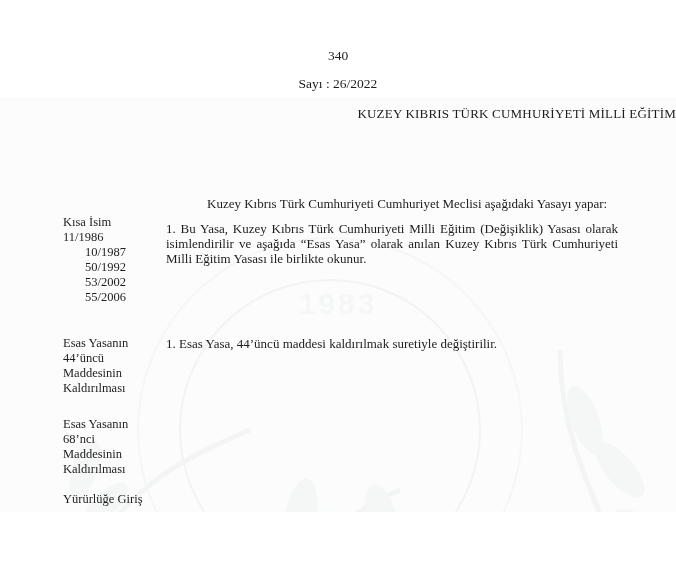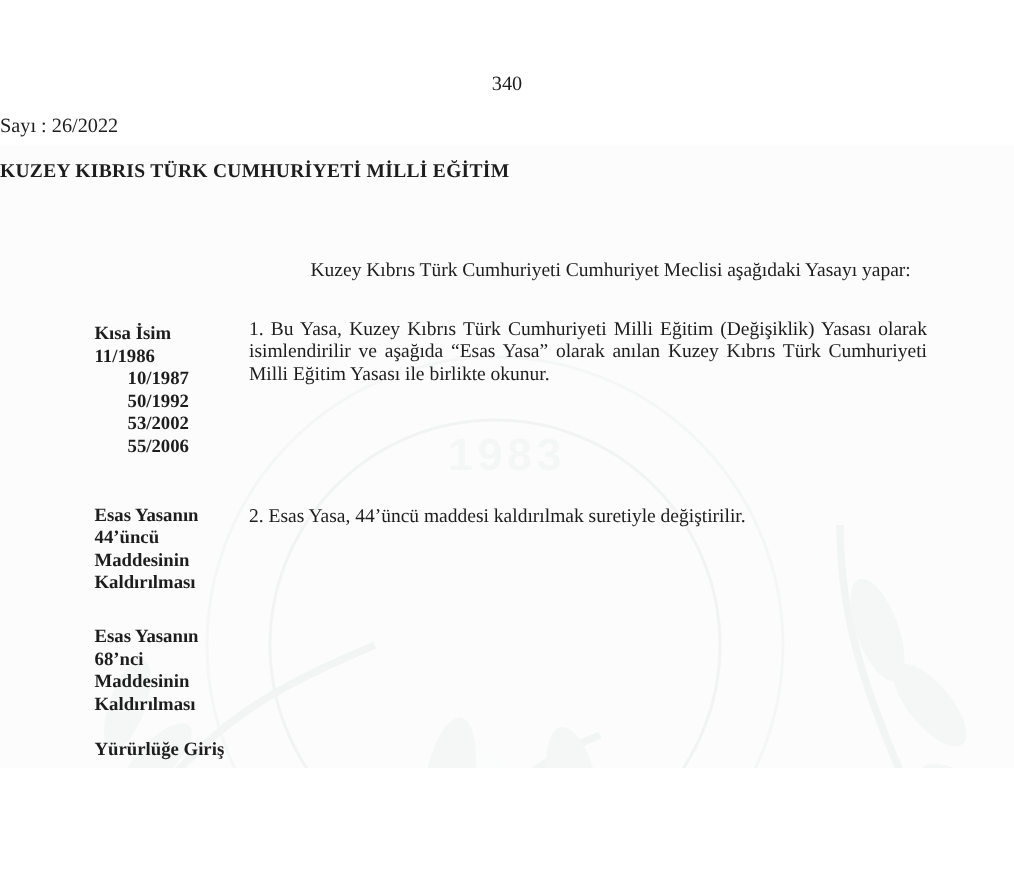--- a/index.html
+++ b/index.html
@@ -22,37 +22,36 @@
     font-family:"Liberation Sans","DejaVu Sans",sans-serif;
     font-weight:bold;font-size:30px;letter-spacing:3px;
     color:#f5f6f6;
   }
   .page-number{
     position:absolute;top:48px;left:0;right:0;
     text-align:center;font-size:13.5px;
   }
   .issue-line{
     position:absolute;top:76px;left:0;right:0;
-    text-align:left;font-size:13.5px;
+    text-align:center;font-size:13.5px;
   }
   .law-title{
     position:absolute;top:106px;left:0;right:0;
-    text-align:left;font-size:13px;line-height:15px;
+    text-align:right;font-size:13px;line-height:15px;
     letter-spacing:.2px;
-    font-weight:bold;
   }
   .body-col{
     position:absolute;left:166px;width:452px;
     font-size:13px;line-height:15px;
   }
-  .justify{text-align:justify;}
+  .justify{text-align:justify;margin-top:24px;}
   .preamble{top:172px;text-indent:41px;}
   .margin-note{
     position:absolute;left:63px;width:102px;
-    font-size:12.5px;line-height:15px;font-weight:bold;
+    font-size:12.5px;line-height:15px;
   }
   .margin-note .indent{padding-left:22px;}
 </style>
 </head>
 <body>
 
 <div class="screenshot">
 
   <div class="scan-area"></div>
 
@@ -100,29 +99,29 @@
   <div class="body-col justify preamble">Kuzey Kıbrıs Türk Cumhuriyeti Cumhuriyet Meclisi aşağıdaki Yasayı yapar:</div>
 
   <div class="margin-note" style="top:215px">
     <div>Kısa İsim</div>
     <div>11/1986</div>
     <div class="indent">10/1987</div>
     <div class="indent">50/1992</div>
     <div class="indent">53/2002</div>
     <div class="indent">55/2006</div>
   </div>
-  <div class="body-col justify" style="top:211px">1. Bu Yasa, Kuzey Kıbrıs Türk Cumhuriyeti Milli Eğitim (Değişiklik) Yasası olarak isimlendirilir ve aşağıda “Esas Yasa” olarak anılan Kuzey Kıbrıs Türk Cumhuriyeti Milli Eğitim Yasası ile birlikte okunur.</div>
+  <div class="body-col justify" style="top:197px">1. Bu Yasa, Kuzey Kıbrıs Türk Cumhuriyeti Milli Eğitim (Değişiklik) Yasası olarak isimlendirilir ve aşağıda “Esas Yasa” olarak anılan Kuzey Kıbrıs Türk Cumhuriyeti Milli Eğitim Yasası ile birlikte okunur.</div>
 
   <div class="margin-note" style="top:336px">
     <div>Esas Yasanın</div>
     <div>44’üncü</div>
     <div>Maddesinin</div>
     <div>Kaldırılması</div>
   </div>
-  <div class="body-col" style="top:336px">2. Esas Yasa, 44’üncü maddesi kaldırılmak suretiyle değiştirilir.</div>
+  <div class="body-col" style="top:336px">1. Esas Yasa, 44’üncü maddesi kaldırılmak suretiyle değiştirilir.</div>
 
   <div class="margin-note" style="top:417px">
     <div>Esas Yasanın</div>
     <div>68’nci</div>
     <div>Maddesinin</div>
     <div>Kaldırılması</div>
   </div>
 
   <div class="margin-note" style="top:492px">
     <div>Yürürlüğe Giriş</div>

